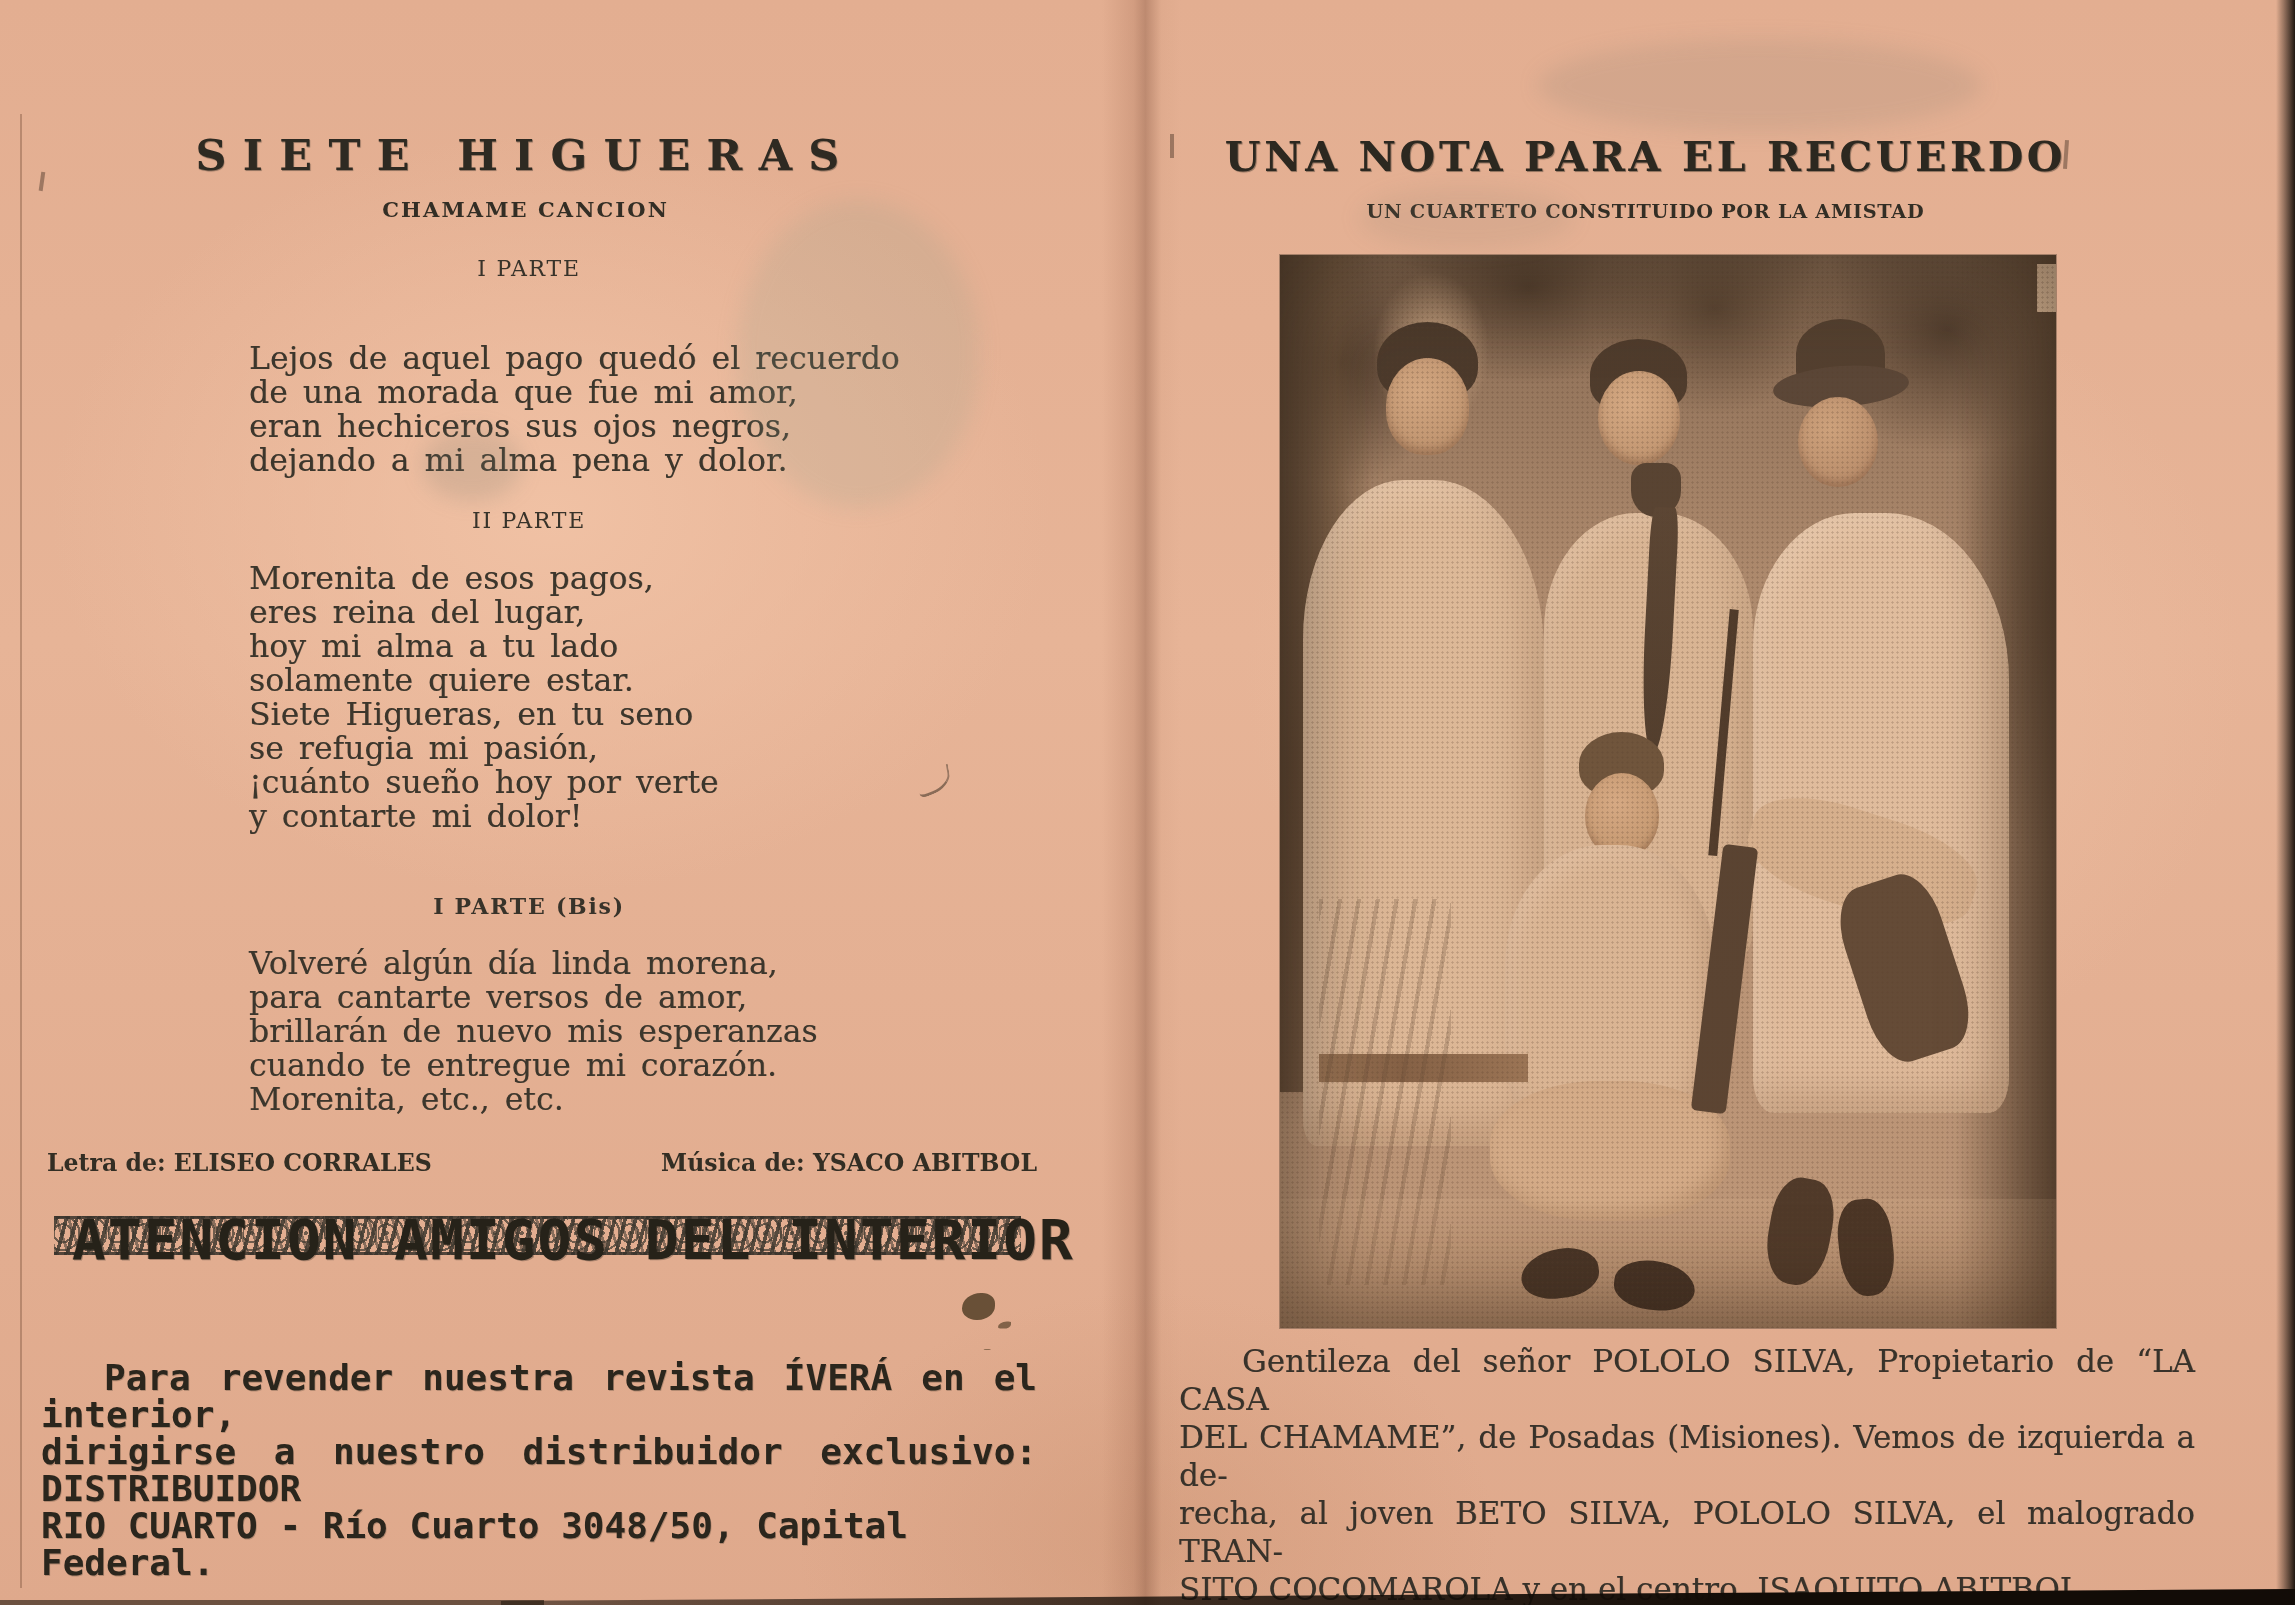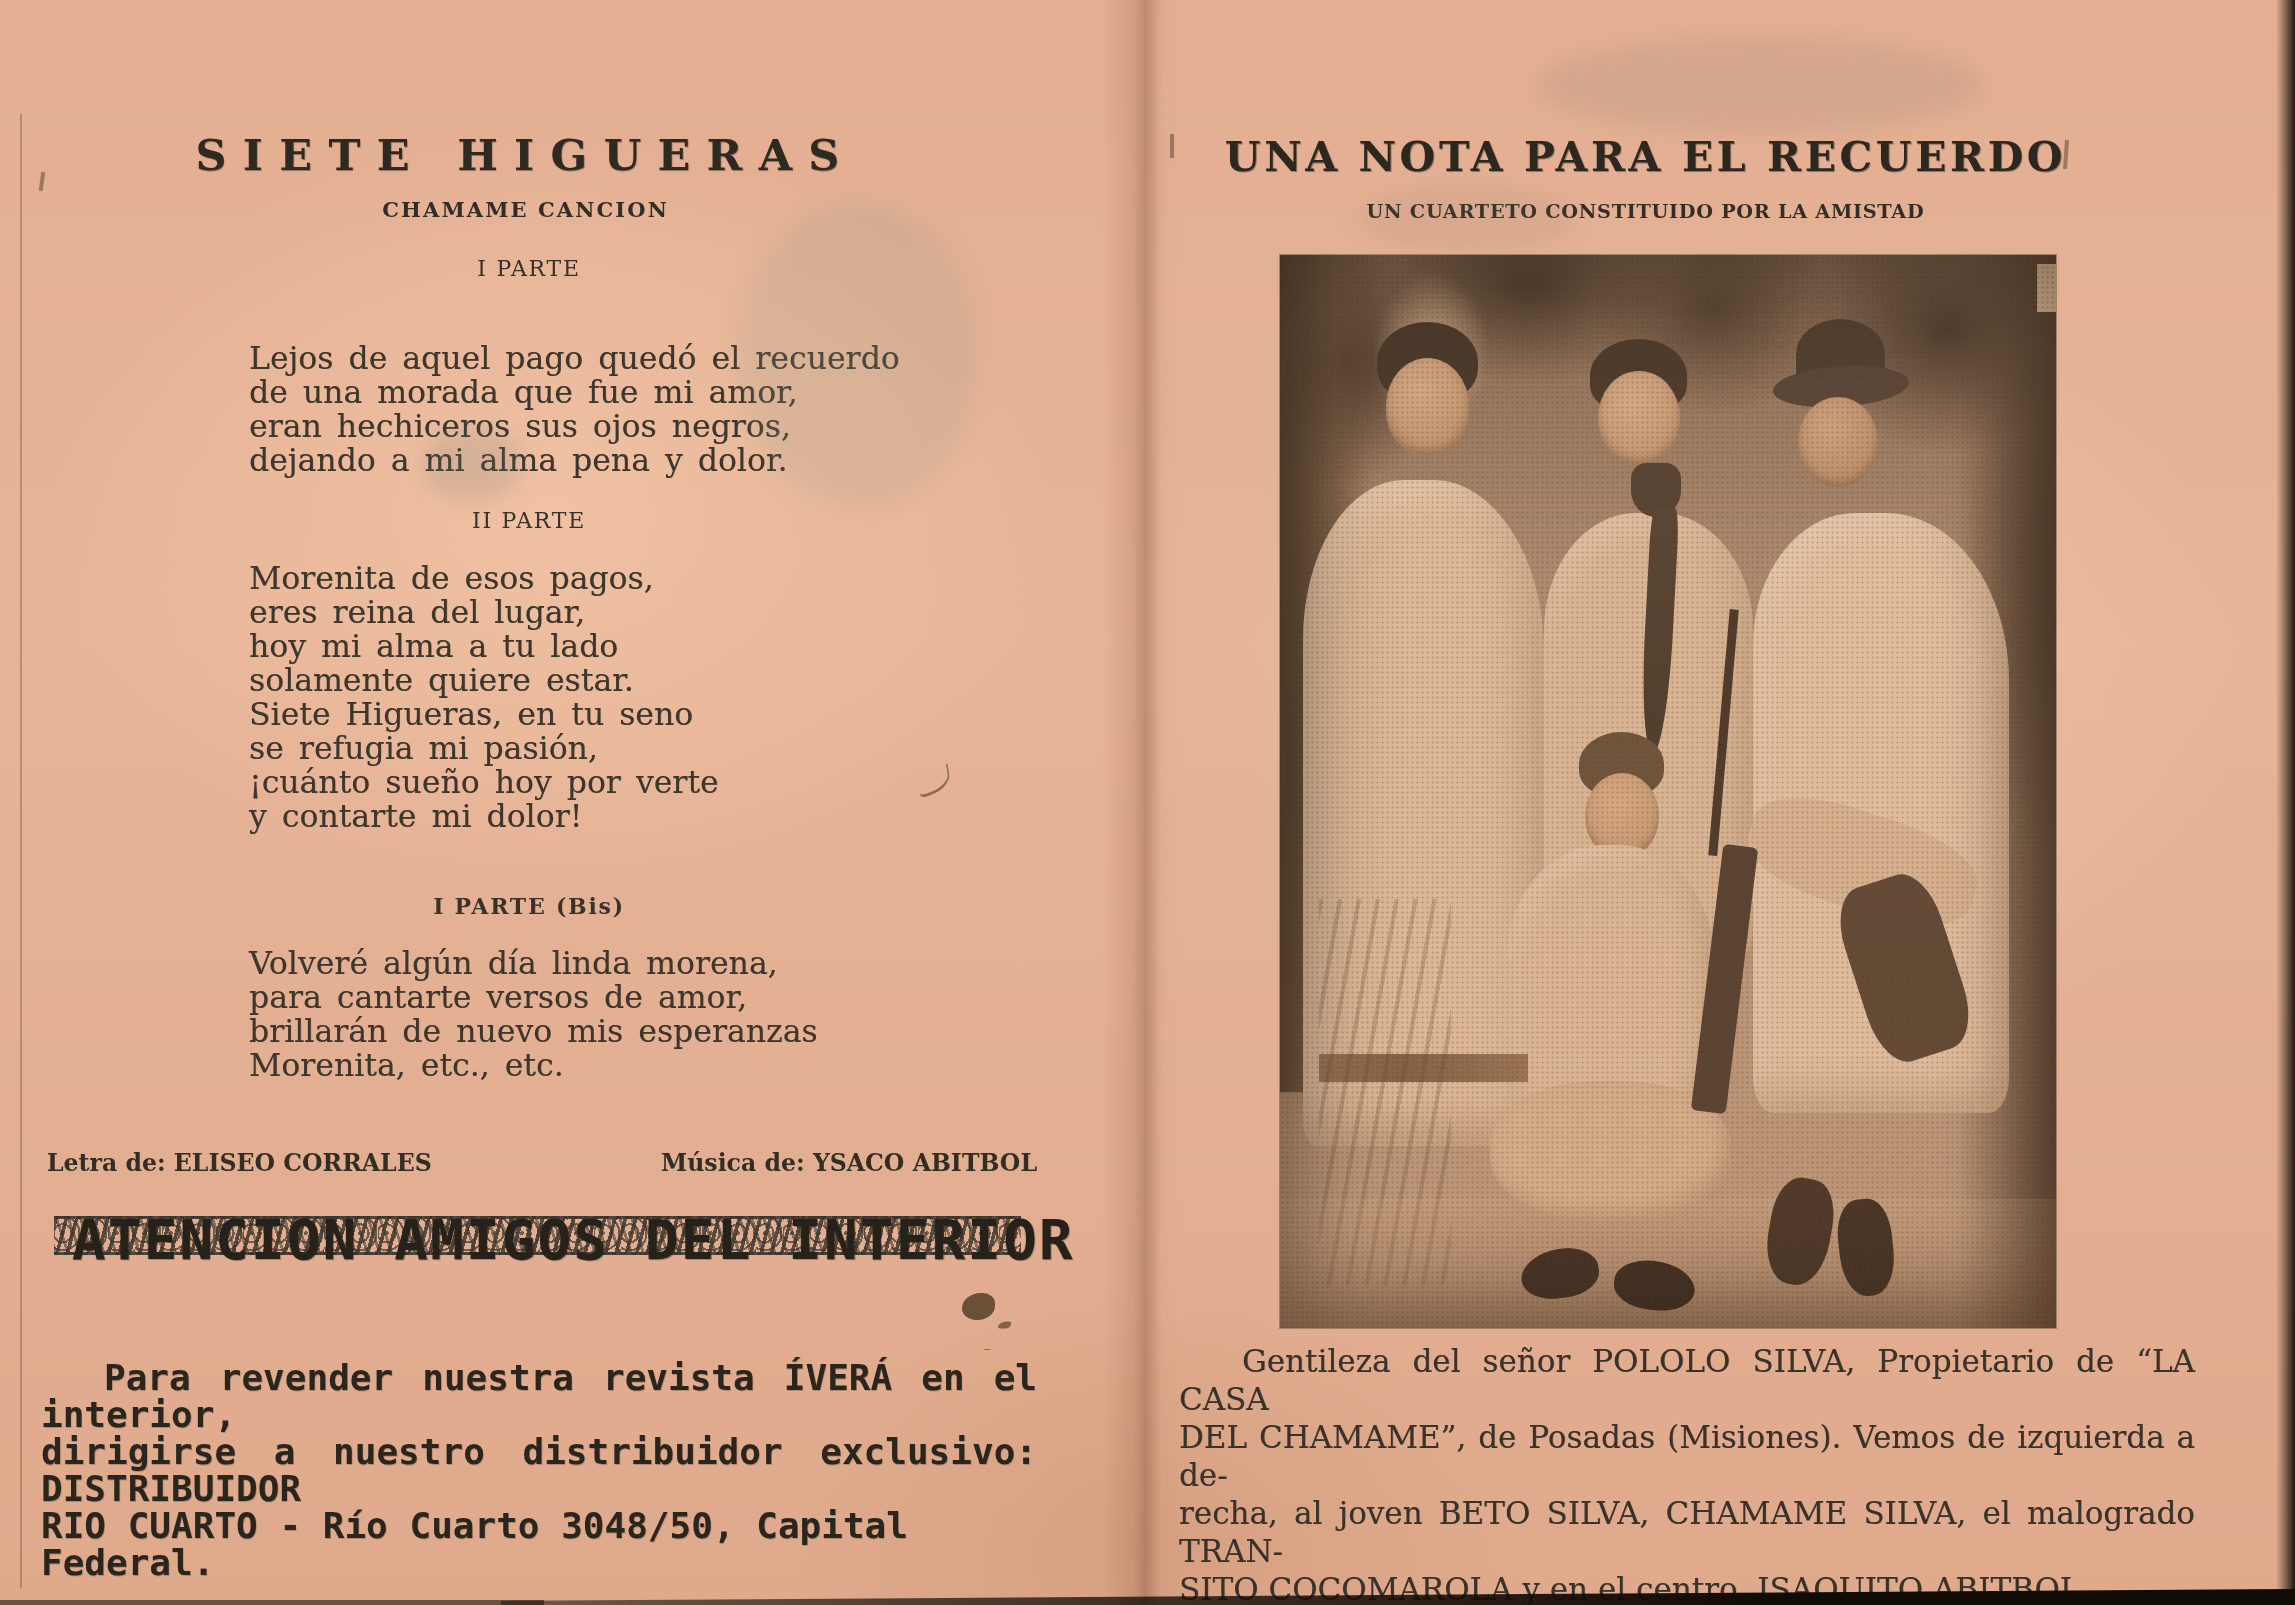--- a/index.html
+++ b/index.html
@@ -105,20 +105,21 @@
       <div>se refugia mi pasión,</div>
       <div>¡cuánto sueño hoy por verte</div>
       <div>y contarte mi dolor!</div>
     </div>
 
     <div class="abs part-label" style="top:893px;font-weight:bold;">I PARTE (Bis)</div>
     <div class="abs verse" style="top:946px;">
       <div>Volveré algún día linda morena,</div>
       <div>para cantarte versos de amor,</div>
       <div>brillarán de nuevo mis esperanzas</div>
+      <div>cuando te entregue mi corazón.</div>
       <div>Morenita, etc., etc.</div>
     </div>
 
     <div class="abs credits">
       <span>Letra de: ELISEO CORRALES</span>
       <span>Música de: YSACO ABITBOL</span>
     </div>
 
     <div class="abs ornament"></div>
 
@@ -174,21 +175,21 @@
 
       <div class="ph" style="left:97.6%;top:0.8%;width:2.4%;height:4.5%;background:#e9cba9;"></div>
       <div class="ph halftone"></div>
       <div class="ph tint"></div>
       <div class="ph vignette"></div>
     </div>
 
     <div class="abs caption">
       <div class="jl indent1">Gentileza del señor POLOLO SILVA, Propietario de “LA CASA</div>
       <div class="jl">DEL CHAMAME”, de Posadas (Misiones). Vemos de izquierda a de-</div>
-      <div class="jl">recha, al joven BETO SILVA, CHAMAME SILVA, el malogrado TRAN-</div>
+      <div class="jl">recha, al joven BETO SILVA, POLOLO SILVA, el malogrado TRAN-</div>
       <div>SITO COCOMAROLA y en el centro, ISAQUITO ABITBOL.</div>
     </div>
   </div>
 
   <div class="abs fold"></div>
   <div class="abs smudge" style="left:737px;top:200px;width:243px;height:308px;background:rgba(150,158,138,.18);"></div>
   <div class="abs smudge" style="left:422px;top:429px;width:100px;height:72px;background:rgba(125,125,112,.2);"></div>
   <div class="abs smudge" style="left:1538px;top:39px;width:444px;height:93px;background:rgba(130,124,112,.16);"></div>
   <div class="abs smudge" style="left:1359px;top:186px;width:215px;height:64px;background:rgba(130,120,108,.12);"></div>
   <div class="abs blot"></div>

